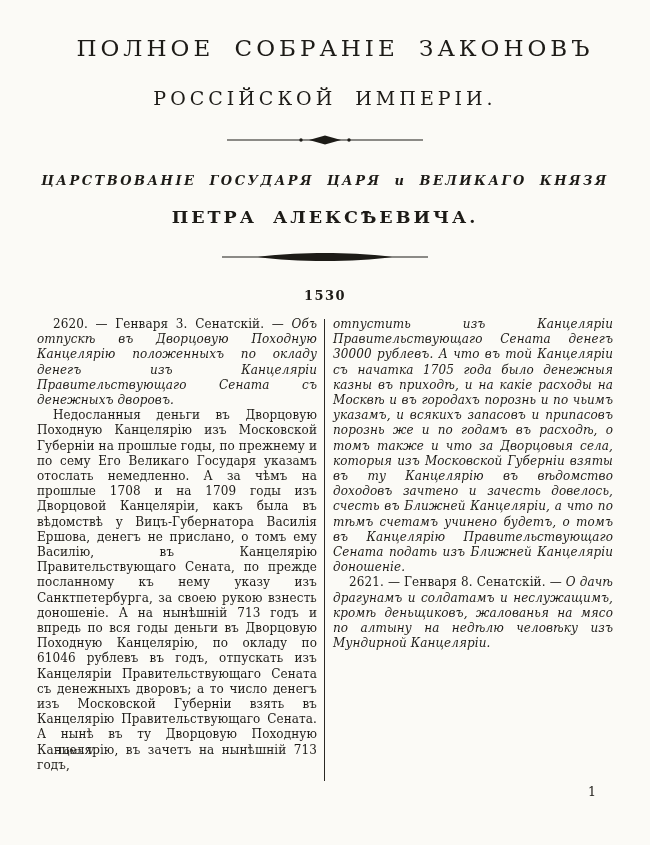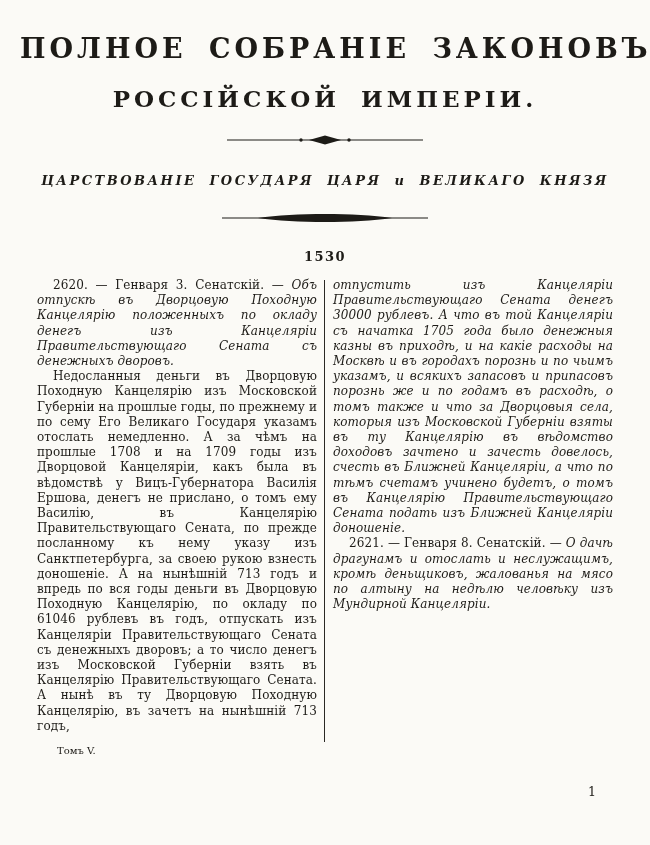--- a/index.html
+++ b/index.html
@@ -10,25 +10,25 @@
   }
   .page{
     position:relative;
     width:650px;height:845px;
     background:#fbfaf6;
     color:#1d1b17;
     overflow:hidden;
   }
   .header{ text-align:center; padding-top:36px; }
   .title-line1{
-    font-size:27px;font-weight:bold;line-height:25px;
+    font-size:23px;font-weight:normal;line-height:25px;
     letter-spacing:4px;word-spacing:9px;white-space:nowrap;padding-left:20px;
   }
   .title-line2{
-    font-size:23px;font-weight:bold;line-height:25px;
+    font-size:19px;font-weight:normal;line-height:25px;
     letter-spacing:4px;word-spacing:9px;margin-top:25px;white-space:nowrap;
   }
   .divider{ display:flex; justify-content:center; }
   .divider-1{ margin-top:22px; }
   .divider-2{ margin-top:23px; }
   .divider svg{ display:block; color:#1d1b17; }
   .reign-line1{
     font-size:13px;font-weight:bold;line-height:14px;
     letter-spacing:2.5px;word-spacing:6px;margin-top:27px;white-space:nowrap;font-style:italic;
   }
@@ -85,20 +85,21 @@
     <div class="divider divider-1">
       <svg width="200" height="14" viewBox="0 0 200 14" aria-hidden="true">
         <line x1="2" y1="7" x2="198" y2="7" stroke="currentColor" stroke-width="1.2"></line>
         <circle cx="76" cy="7" r="1.7" fill="currentColor"></circle>
         <path d="M84 7 L100 2.6 L116 7 L100 11.4 Z" fill="currentColor"></path>
         <circle cx="124" cy="7" r="1.7" fill="currentColor"></circle>
       </svg>
     </div>
 
     <div class="reign-line1">ЦАРСТВОВАНІЕ ГОСУДАРЯ ЦАРЯ и ВЕЛИКАГО КНЯЗЯ</div>
+    <div class="reign-line2">ПЕТРА АЛЕКСѢЕВИЧА.</div>
 
     <div class="divider divider-2">
       <svg width="210" height="14" viewBox="0 0 210 14" aria-hidden="true">
         <line x1="2" y1="7" x2="208" y2="7" stroke="currentColor" stroke-width="1.2"></line>
         <path d="M38 7 C 75 1.6, 135 1.6, 172 7 C 135 12.4, 75 12.4, 38 7 Z" fill="currentColor"></path>
       </svg>
     </div>
 
     <div class="year">1530</div>
   </div>
@@ -106,20 +107,20 @@
   <div class="columns">
     <div class="column-rule"></div>
 
     <div class="col">
       <p class="entry-heading"><span class="entry-number">2620. — Генваря 3. Сенатскій. — </span><span class="entry-title">Объ отпускѣ въ Дворцовую Походную Канцелярію положенныхъ по окладу денегъ изъ Канцеляріи Правительствующаго Сената съ денежныхъ дворовъ.</span></p>
       <p class="body">Недосланныя деньги въ Дворцовую Походную Канцелярію изъ Московской Губерніи на прошлые годы, по прежнему и по сему Его Великаго Государя указамъ отослать немедленно. А за чѣмъ на прошлые 1708 и на 1709 годы изъ Дворцовой Канцеляріи, какъ была въ вѣдомствѣ у Вицъ-Губернатора Василія Ершова, денегъ не прислано, о томъ ему Василію, въ Канцелярію Правительствующаго Сената, по прежде посланному къ нему указу изъ Санктпетербурга, за своею рукою взнесть доношеніе. А на нынѣшній 713 годъ и впредь по вся годы деньги въ Дворцовую Походную Канцелярію, по окладу по 61046 рублевъ въ годъ, отпускать изъ Канцеляріи Правительствующаго Сената съ денежныхъ дворовъ; а то число денегъ изъ Московской Губерніи взять въ Канцелярію Правительствующаго Сената. А нынѣ въ ту Дворцовую Походную Канцелярію, въ зачетъ на нынѣшній 713 годъ,</p>
     </div>
 
     <div class="col">
       <p class="body no-indent">отпустить изъ Канцеляріи Правительствующаго Сената денегъ 30000 рублевъ. А что въ той Канцеляріи съ начатка 1705 года было денежныя казны въ приходѣ, и на какіе расходы на Москвѣ и въ городахъ порознь и по чьимъ указамъ, и всякихъ запасовъ и припасовъ порознь же и по годамъ въ расходѣ, о томъ также и что за Дворцовыя села, которыя изъ Московской Губерніи взяты въ ту Канцелярію въ вѣдомство доходовъ зачтено и зачесть довелось, счесть въ Ближней Канцеляріи, а что по тѣмъ счетамъ учинено будетъ, о томъ въ Канцелярію Правительствующаго Сената подать изъ Ближней Канцеляріи доношеніе.</p>
-      <p class="entry-heading"><span class="entry-number">2621. — Генваря 8. Сенатскій. — </span><span class="entry-title">О дачѣ драгунамъ и отослать и неслужащимъ, кромѣ деньщиковъ, жалованья на мясо по алтыну на недѣлю человѣку изъ Мундирной Канцеляріи.</span></p>
+      <p class="entry-heading"><span class="entry-number">2621. — Генваря 8. Сенатскій. — </span><span class="entry-title">О дачѣ драгунамъ и солдатамъ и неслужащимъ, кромѣ деньщиковъ, жалованья на мясо по алтыну на недѣлю человѣку изъ Мундирной Канцеляріи.</span></p>
     </div>
   </div>
 
   <div class="footer-volume">Томъ V.</div>
   <div class="footer-page">1</div>
 
 </div>
 
 </body></html>

